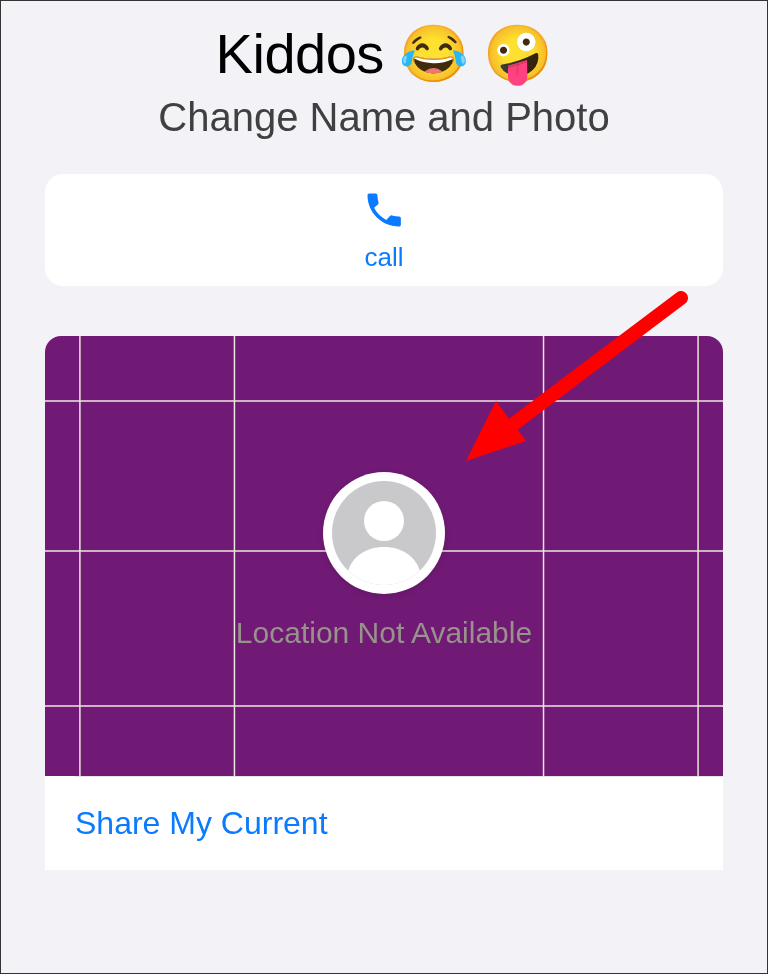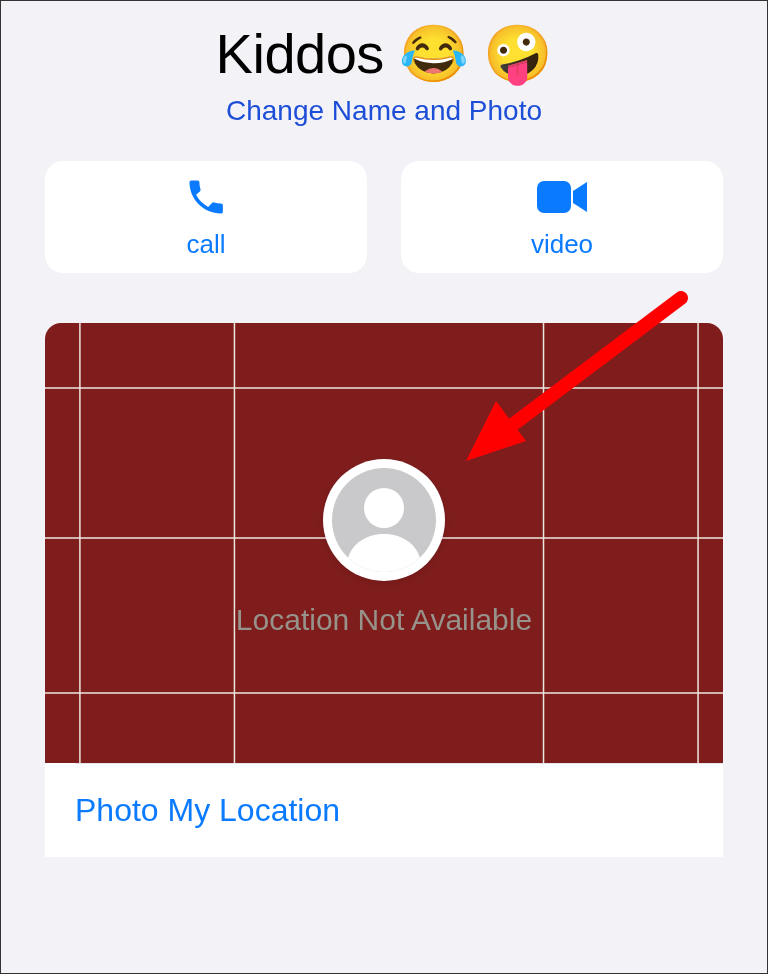--- a/index.html
+++ b/index.html
@@ -16,22 +16,22 @@
       text-align: center;
       padding-top: 20px;
     }
     .title {
       font-size: 56px;
       font-weight: 400;
       color: #000;
       letter-spacing: -0.5px;
     }
     .subtitle {
-      font-size: 28px;
-      color: #1d4ed8;
+      font-size: 40px;
+      color: #404040;
       margin-top: 8px;
       font-weight: 400;
     }
     .action-row {
       display: flex;
       gap: 34px;
       padding: 34px 44px 0 44px;
       justify-content: center;
     }
     .action-btn {
@@ -62,21 +62,21 @@
     .map-card {
       margin: 50px 44px 0 44px;
       border-radius: 16px 16px 0 0;
       overflow: hidden;
       background: #fff;
       box-shadow: 0 0 0 rgba(0,0,0,0);
     }
     .map-area {
       position: relative;
       height: 440px;
-      background: #7f1d1d;
+      background: #701a75;
       display:flex;
       flex-direction: column;
       align-items: center;
       justify-content: center;
     }
     .grid {
       position: absolute;
       inset: 0;
     }
     .grid line { stroke: #ece7de; stroke-width: 1.5; }
@@ -142,29 +142,20 @@
 
 <div class="action-row">
   <div class="action-btn">
     <span class="icon">
       <svg width="44" height="44" viewBox="0 0 24 24" fill="#0a7aff">
           <path d="M6.6 10.8c1.4 2.8 3.8 5.1 6.6 6.6l2.2-2.2c.3-.3.7-.4 1-.2 1.2.4 2.5.6 3.8.6.6 0 1 .4 1 1V20c0 .6-.4 1-1 1C10.6 21 3 13.4 3 4c0-.6.4-1 1-1h3.4c.6 0 1 .4 1 1 0 1.3.2 2.6.6 3.8.1.3 0 .8-.2 1L6.6 10.8z"></path>
         </svg>
     </span>
     <span class="lbl lbl-active">call</span>
   </div>
-  <div class="action-btn">
-    <span class="icon">
-      <svg width="50" height="36" viewBox="0 0 50 36" fill="#0a7aff">
-          <rect x="0" y="2" width="34" height="32" rx="7"></rect>
-          <path d="M36 12 L50 3 V33 L36 24 Z"></path>
-        </svg>
-    </span>
-    <span class="lbl lbl-active">video</span>
-  </div>
 </div>
 
 <div class="map-card">
   <div class="map-area">
     <svg class="grid" width="100%" height="100%" preserveAspectRatio="none" viewBox="0 0 680 440">
       <line x1="0" y1="65" x2="680" y2="65"></line>
       <line x1="0" y1="215" x2="680" y2="215"></line>
       <line x1="0" y1="370" x2="680" y2="370"></line>
       <line x1="35" y1="0" x2="35" y2="440"></line>
       <line x1="190" y1="0" x2="190" y2="440"></line>
@@ -176,21 +167,21 @@
         <svg width="104" height="104" viewBox="0 0 104 104">
           <circle cx="52" cy="40" r="20" fill="#ffffff"></circle>
           <path d="M14 104 C14 76 34 66 52 66 C70 66 90 76 90 104 Z" fill="#ffffff"></path>
         </svg>
       </div>
     </div>
     <div class="map-text">Location Not Available</div>
   </div>
   <div class="list">
     <div class="sep"></div>
-    <div class="list-item">Photo My Location</div>
+    <div class="list-item">Share My Current</div>
   </div>
 </div>
 
 <svg class="annotation-arrow" viewBox="0 0 260 200">
   <defs></defs>
   <line x1="245" y1="12" x2="55" y2="155" stroke="#ff0000" stroke-width="14" stroke-linecap="round"></line>
   <polygon points="30,175 90,155 60,115" fill="#ff0000"></polygon>
 </svg>
 
 </body></html>

